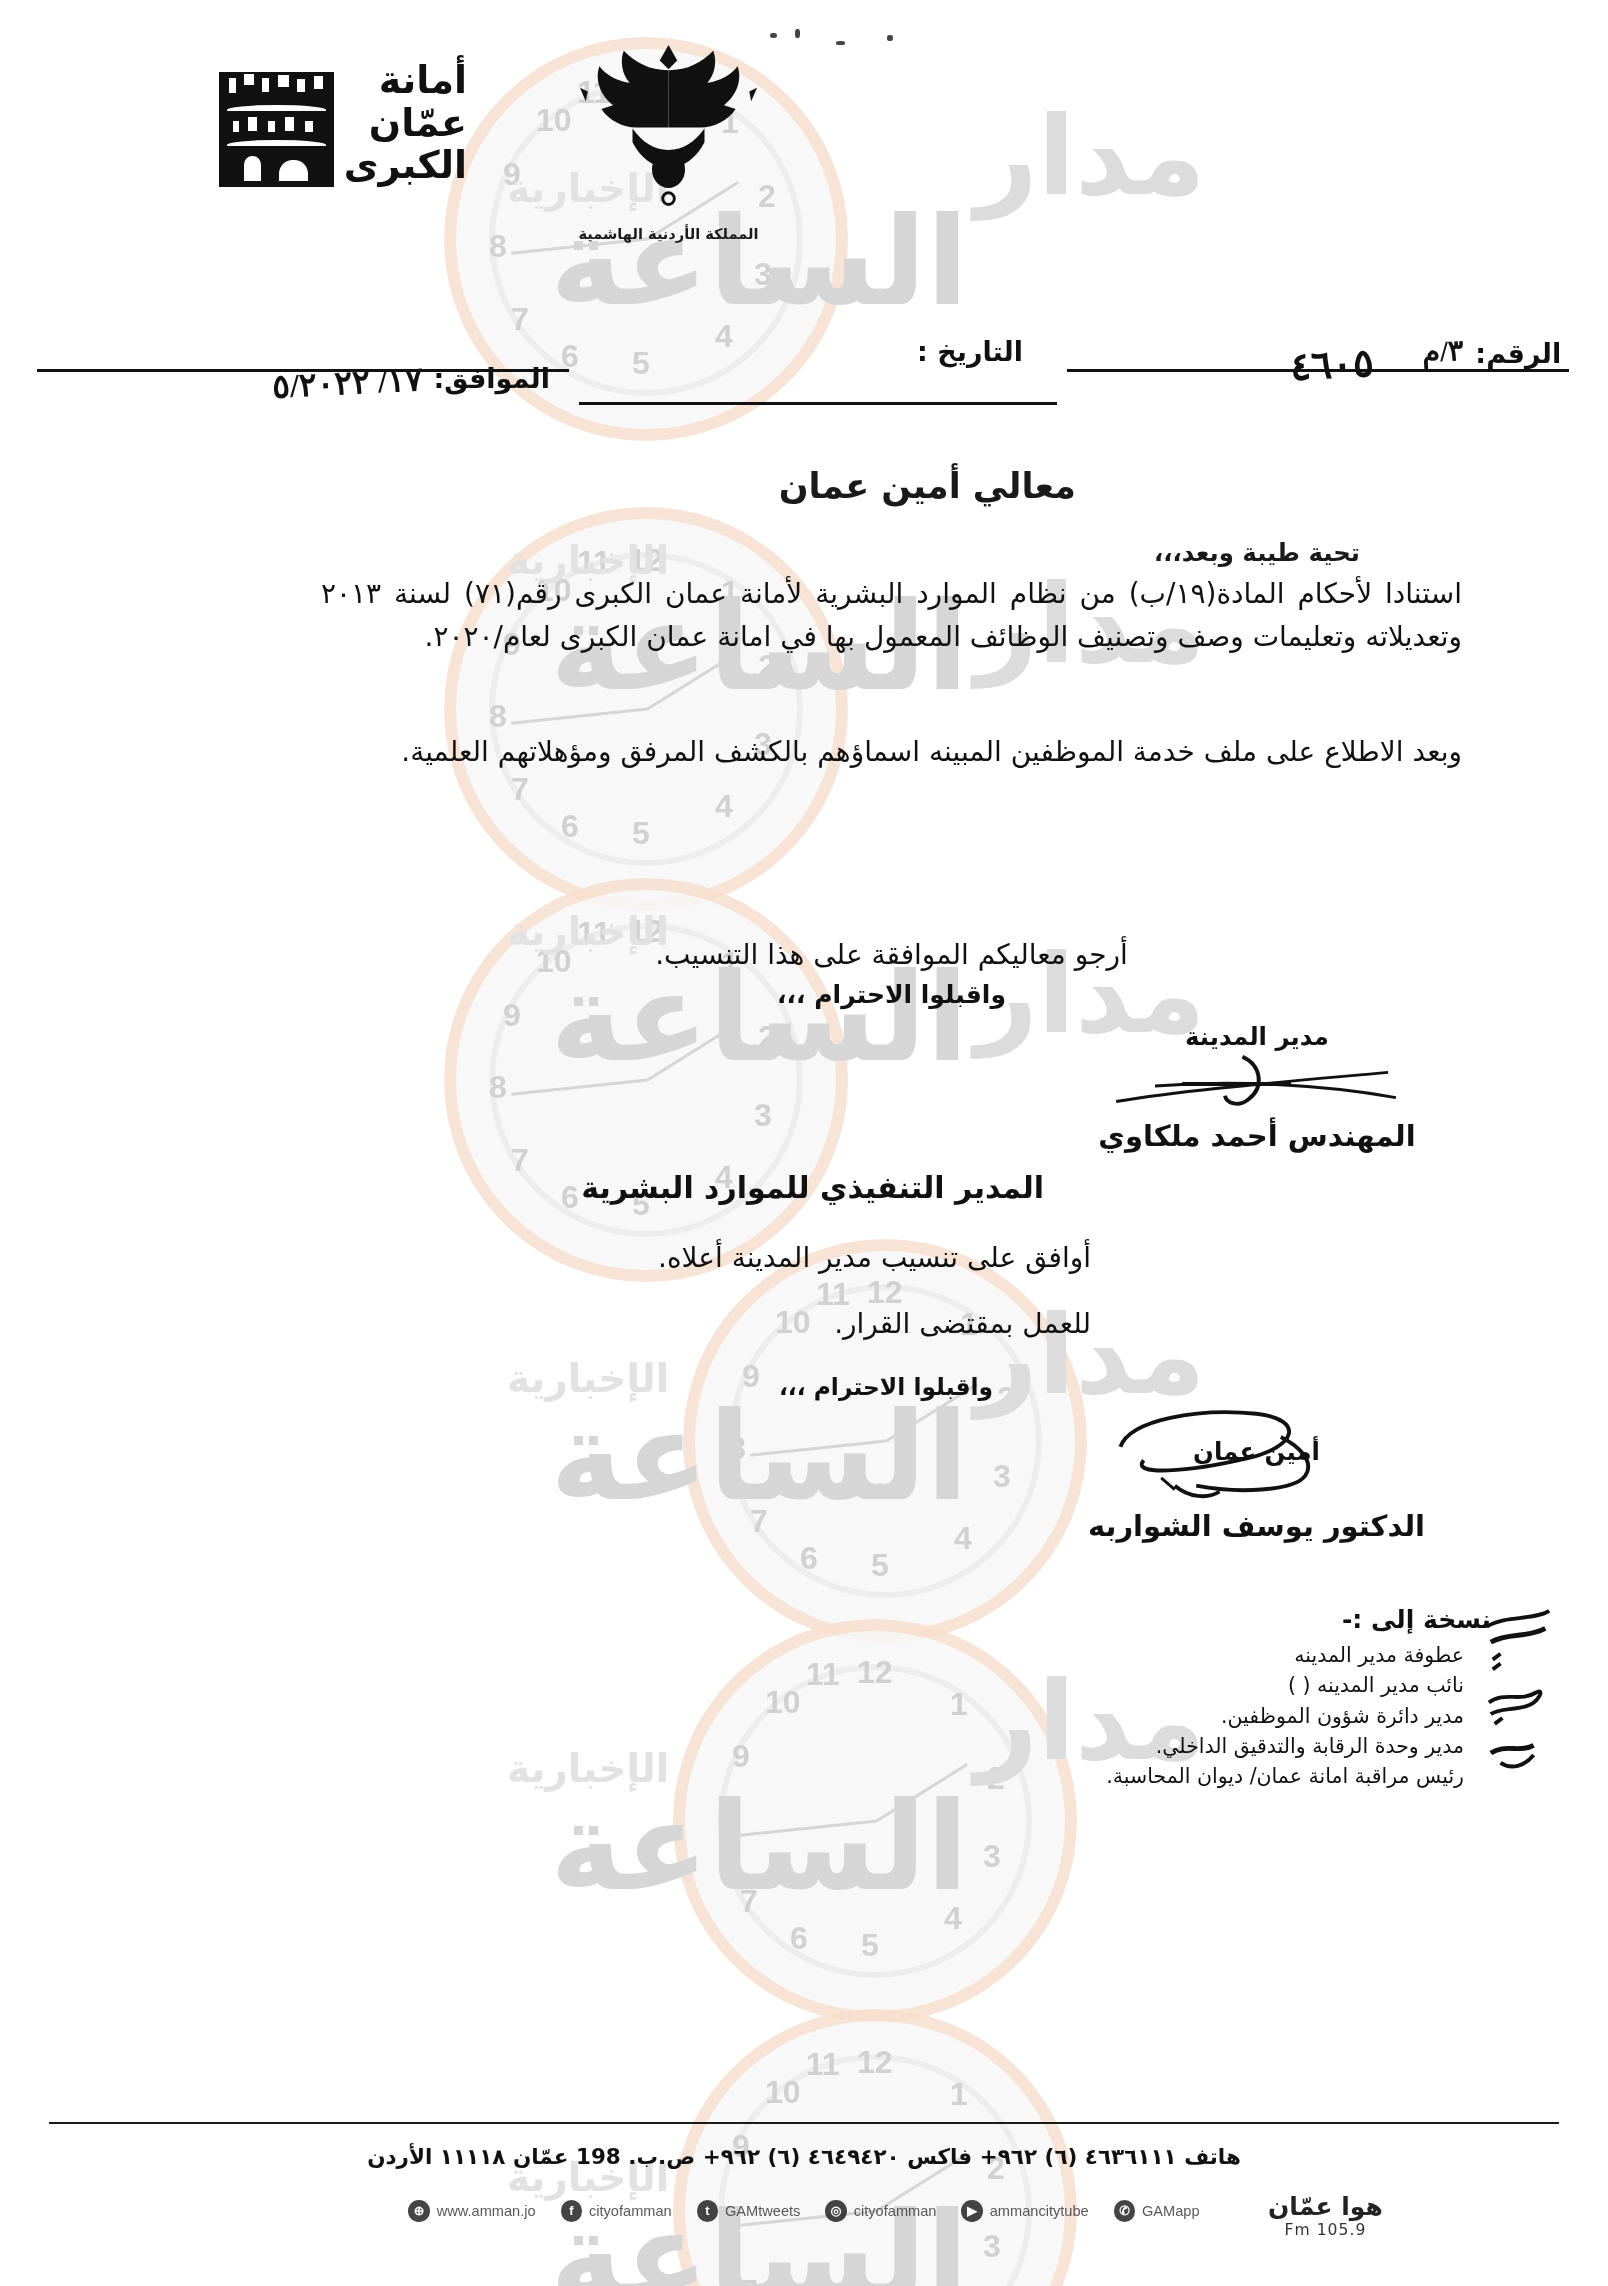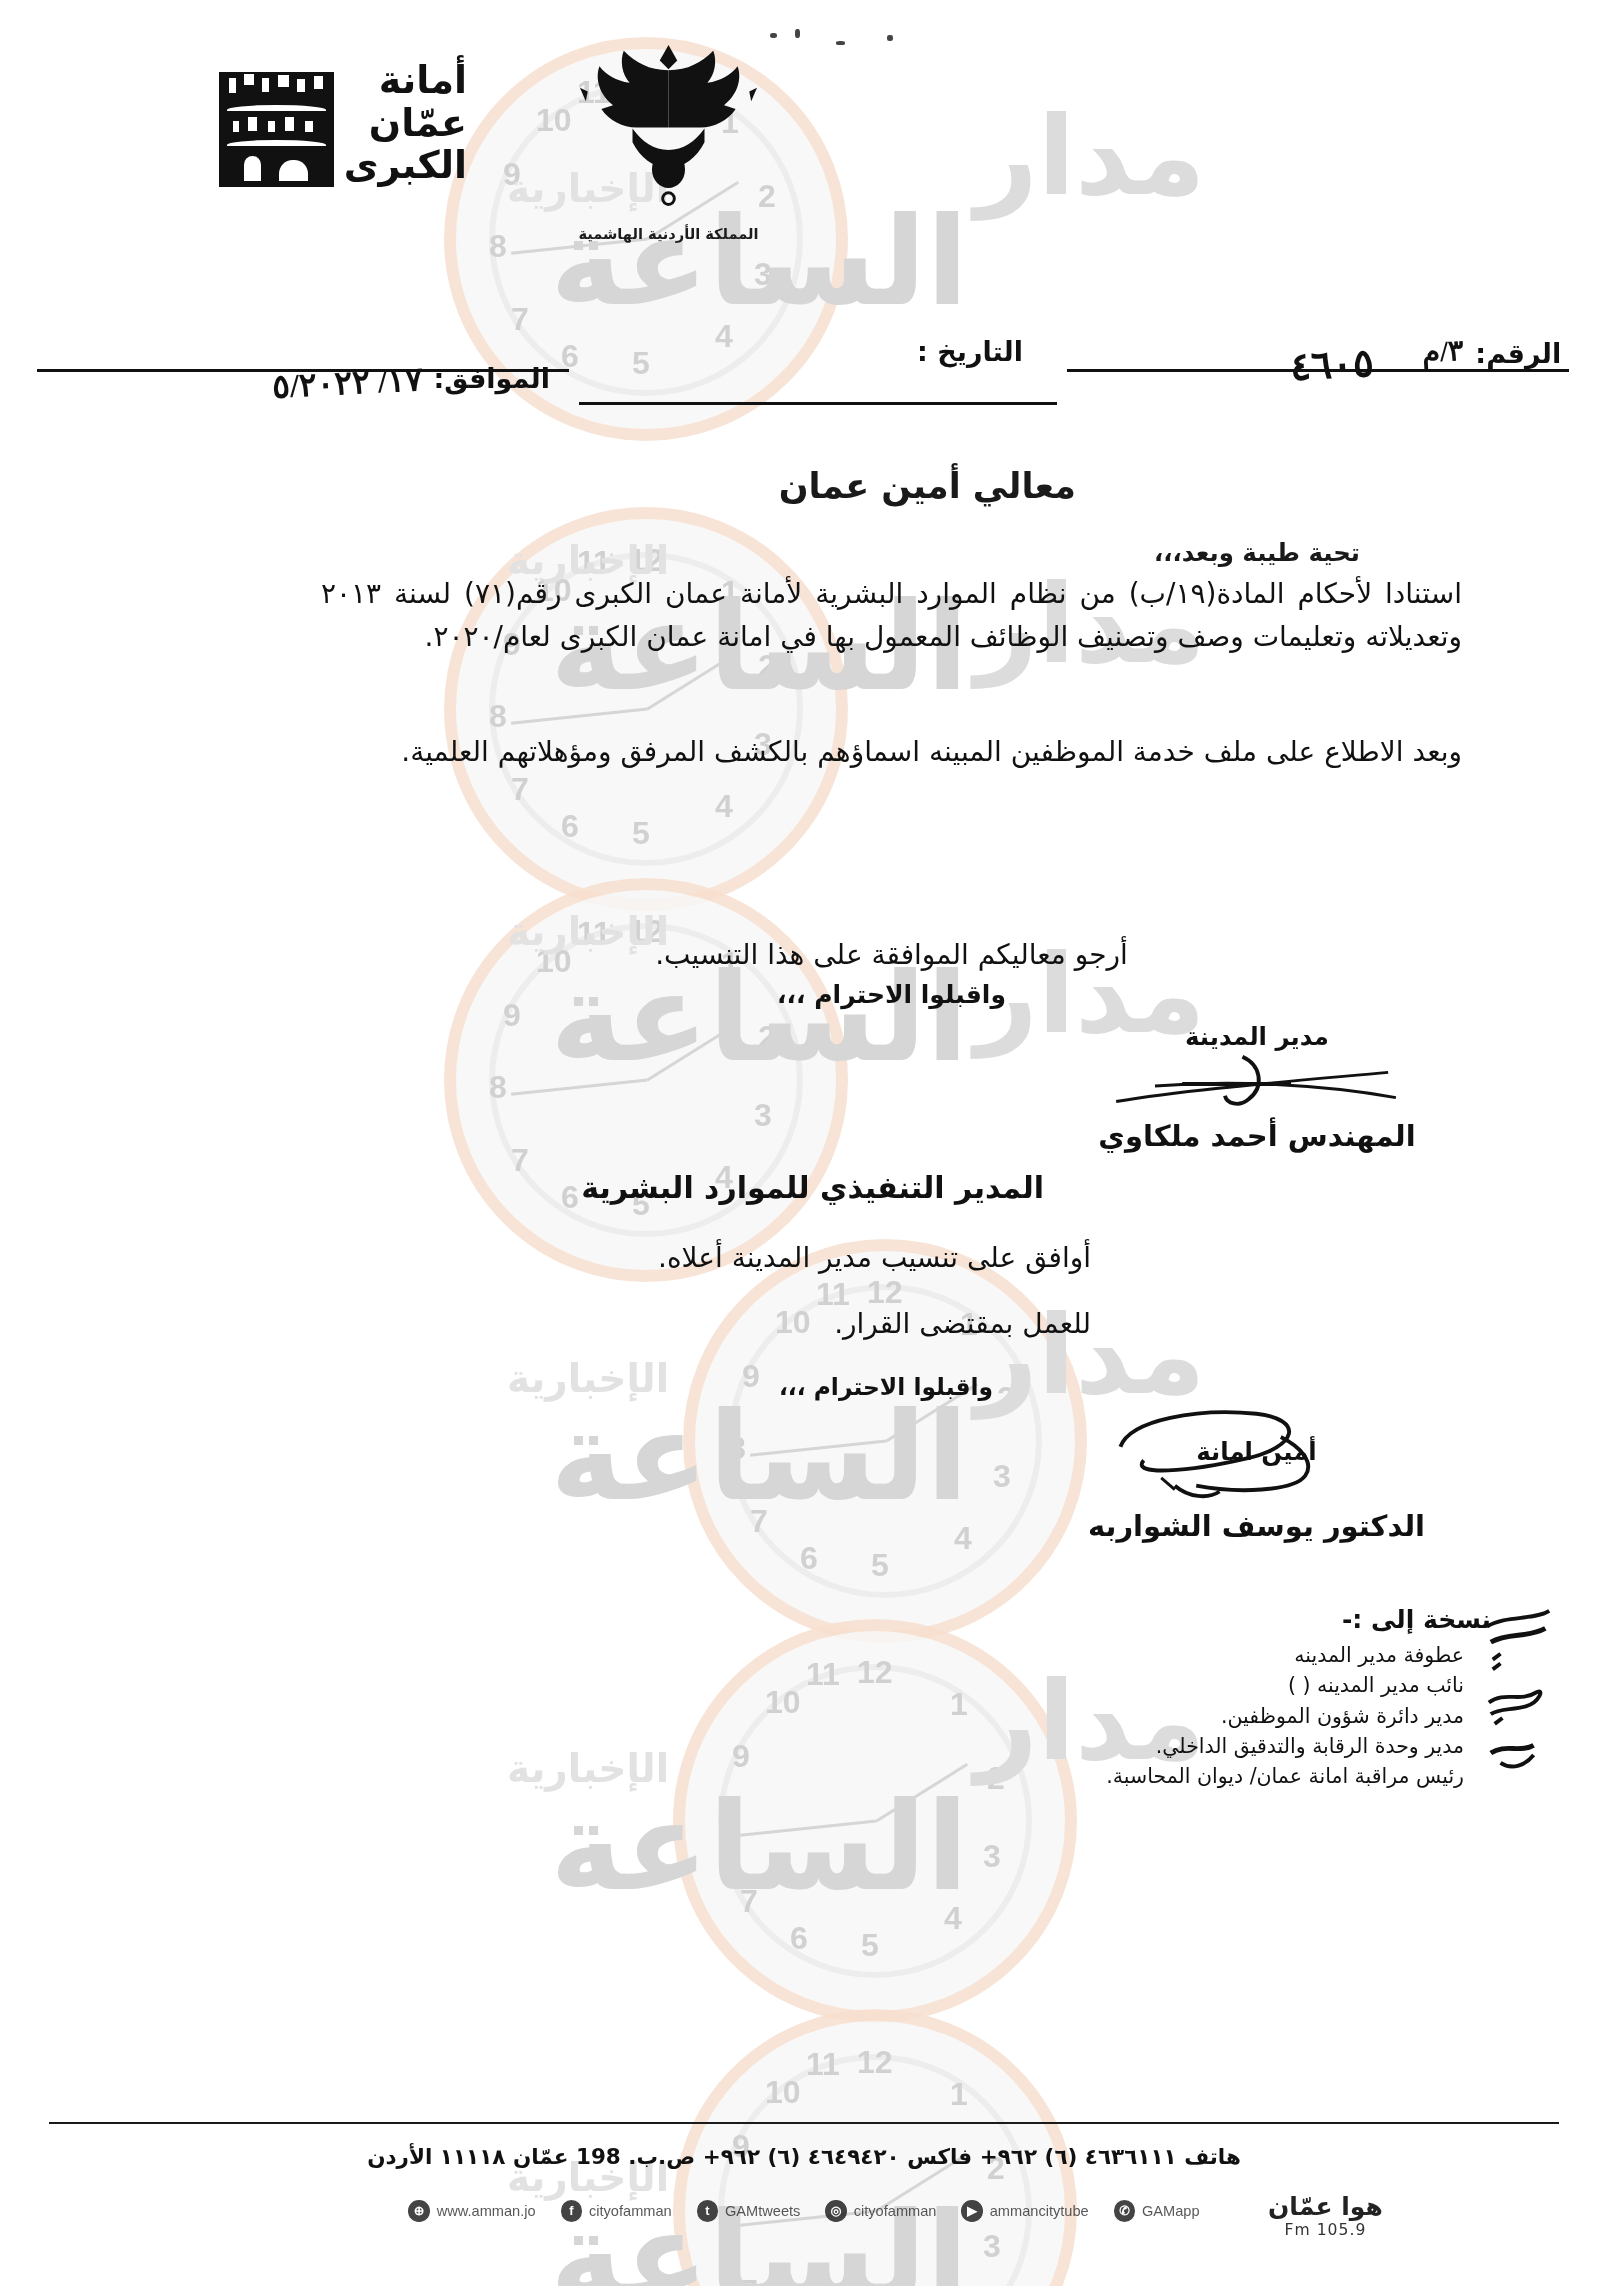--- a/index.html
+++ b/index.html
@@ -342,21 +342,21 @@
 
     <div class="sig sig2">
       <div class="ink">
         <svg width="351" height="105" viewBox="0 0 360 108" aria-hidden="true">
           <path d="M40 44 C50 16 120 4 180 10 C230 16 222 44 170 56 C110 70 50 74 64 58" stroke="#111" stroke-width="4" fill="none"></path>
           <path d="M205 34 C225 44 240 60 230 74 C218 90 160 92 118 84" stroke="#111" stroke-width="4" fill="none"></path>
           <path d="M96 84 C110 96 130 98 142 90" stroke="#111" stroke-width="4" fill="none"></path>
           <path d="M82 76 L96 88" stroke="#111" stroke-width="3" fill="none"></path>
         </svg>
         <div style="position:absolute;top:33px;left:50%;transform:translateX(-50%);
-                    font-size:24.4px;font-weight:bold;color:#111;">أمين امانة</div>
+                    font-size:24.4px;font-weight:bold;color:#111;">أمين عمان</div>
       </div>
       <div class="name">الدكتور يوسف الشواربه</div>
     </div>
 
     <div class="cc">
       <div class="cc-title">نسخة إلى :-</div>
       <ul>
         <li>عطوفة مدير المدينه</li>
         <li>نائب مدير المدينه (            )</li>
         <li>مدير دائرة شؤون الموظفين.</li>

